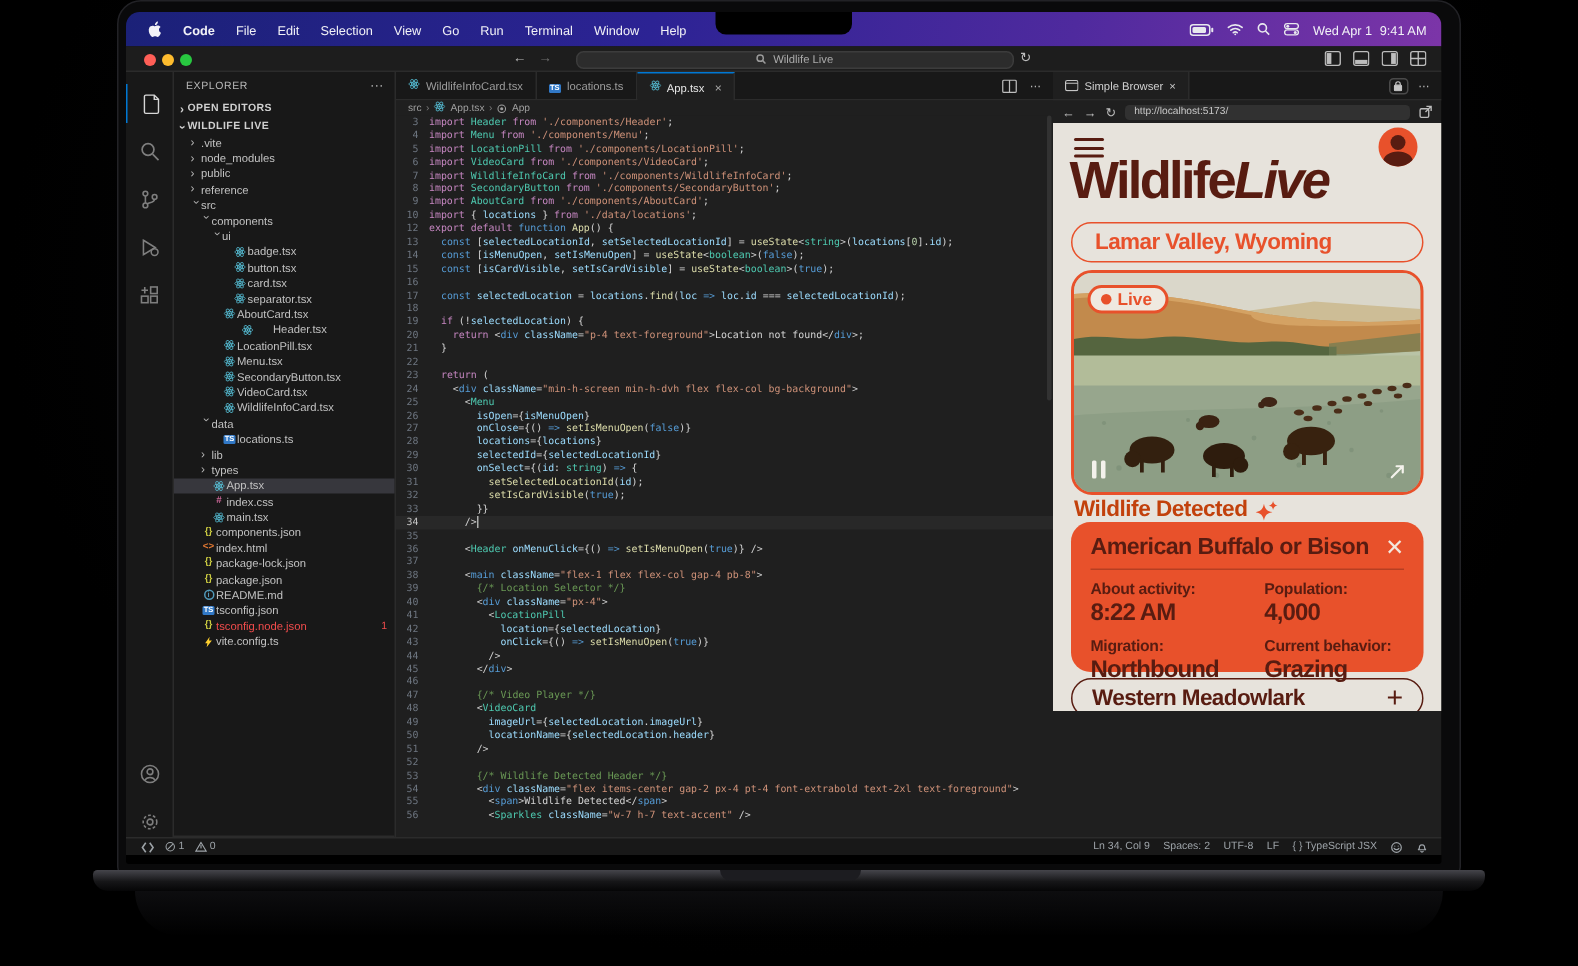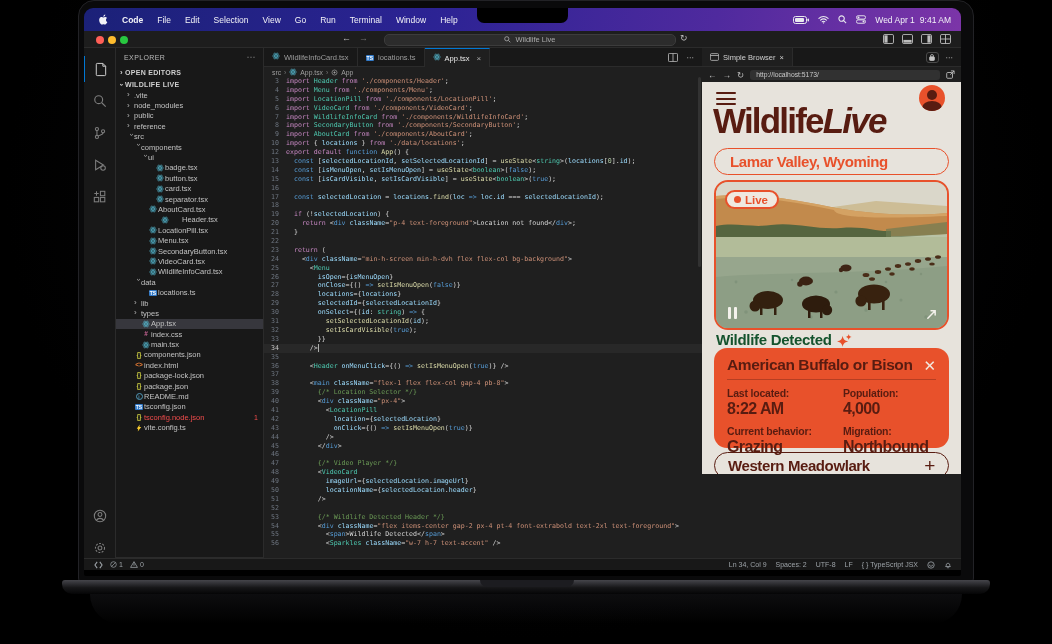--- a/index.html
+++ b/index.html
@@ -102,21 +102,21 @@
   .loc-pill{position:absolute;left:12px;top:66px;width:235px;height:27px;border:1.6px solid #e8512b;border-radius:999px;
     display:flex;align-items:center;padding-left:15px;color:#e8512b;font-weight:bold;font-size:15px;letter-spacing:-.4px;}
   .video{position:absolute;left:12px;top:98px;width:235px;height:150px;border:2px solid #e8512b;border-radius:14px;overflow:hidden;background:#b9c3a6;}
   .video svg{display:block;}
   .live{position:absolute;left:9px;top:8px;height:19px;padding:0 9px 0 7px;background:#efe9e0;border:2px solid #e8512b;border-radius:999px;
     display:flex;align-items:center;gap:4px;color:#e8512b;font-weight:bold;font-size:11.5px;}
   .live .dot{width:7px;height:7px;border-radius:50%;background:#e8512b;}
   .pause{position:absolute;left:12px;bottom:9px;display:flex;gap:3px;}
   .pause span{width:3px;height:12px;background:#f4f2ec;border-radius:1px;}
   .expand{position:absolute;right:10px;bottom:8px;color:#f4f2ec;}
-  .wd-head{position:absolute;left:14px;top:249px;display:flex;align-items:flex-end;gap:5px;font-size:15px;font-weight:bold;color:#14532d;letter-spacing:-.3px;}
+  .wd-head{position:absolute;left:14px;top:249px;display:flex;align-items:flex-end;gap:5px;font-size:15px;font-weight:bold;color:#c2410c;letter-spacing:-.3px;}
   .wd-card{position:absolute;left:12px;top:266px;width:235px;height:100px;background:#e8512b;border-radius:13px;color:#581c11;padding:8px 13px 0;}
   .wd-title-row{display:flex;align-items:center;border-bottom:1.5px solid rgba(88,28,17,.35);padding-bottom:5px;}
   .wd-title{font-size:15.5px;font-weight:bold;letter-spacing:-.4px;}
   .wd-close{margin-left:auto;color:#f2e8de;font-size:15px;line-height:1;}
   .wd-grid{display:grid;grid-template-columns:1.18fr 1fr;gap:7px 6px;margin-top:7px;}
   .wd-cell .lab{font-size:10.5px;font-weight:bold;letter-spacing:-.2px;}
   .wd-cell .val{font-size:16px;font-weight:bold;letter-spacing:-.6px;margin-top:1px;}
   .sec-btn{position:absolute;left:12px;top:370px;width:235px;height:27px;border:1.6px solid #581c11;border-radius:999px;
     display:flex;align-items:center;padding:0 13px;color:#581c11;font-weight:bold;font-size:15px;letter-spacing:-.4px;}
   .sec-btn .plus{margin-left:auto;font-weight:normal;font-size:19px;color:#581c11;}
@@ -838,34 +838,34 @@
             </svg>
           </div>
 
           <div class="wd-card">
             <div class="wd-title-row">
               <span class="wd-title">American Buffalo or Bison</span>
               <span class="wd-close">✕</span>
             </div>
             <div class="wd-grid" id="wd-grid">
                 <div class="wd-cell">
-                  <div class="lab">Last located:</div>
+                  <div class="lab">About activity:</div>
                   <div class="val">8:22 AM</div>
                 </div>
                 <div class="wd-cell">
                   <div class="lab">Population:</div>
                   <div class="val">4,000</div>
                 </div>
                 <div class="wd-cell">
+                  <div class="lab">Migration:</div>
+                  <div class="val">Northbound</div>
+                </div>
+                <div class="wd-cell">
                   <div class="lab">Current behavior:</div>
                   <div class="val">Grazing</div>
-                </div>
-                <div class="wd-cell">
-                  <div class="lab">Migration:</div>
-                  <div class="val">Northbound</div>
                 </div>
               </div>
           </div>
 
           <div class="sec-btn">
             <span>Western Meadowlark</span>
             <span class="plus">+</span>
           </div>
 
           <div class="about">

